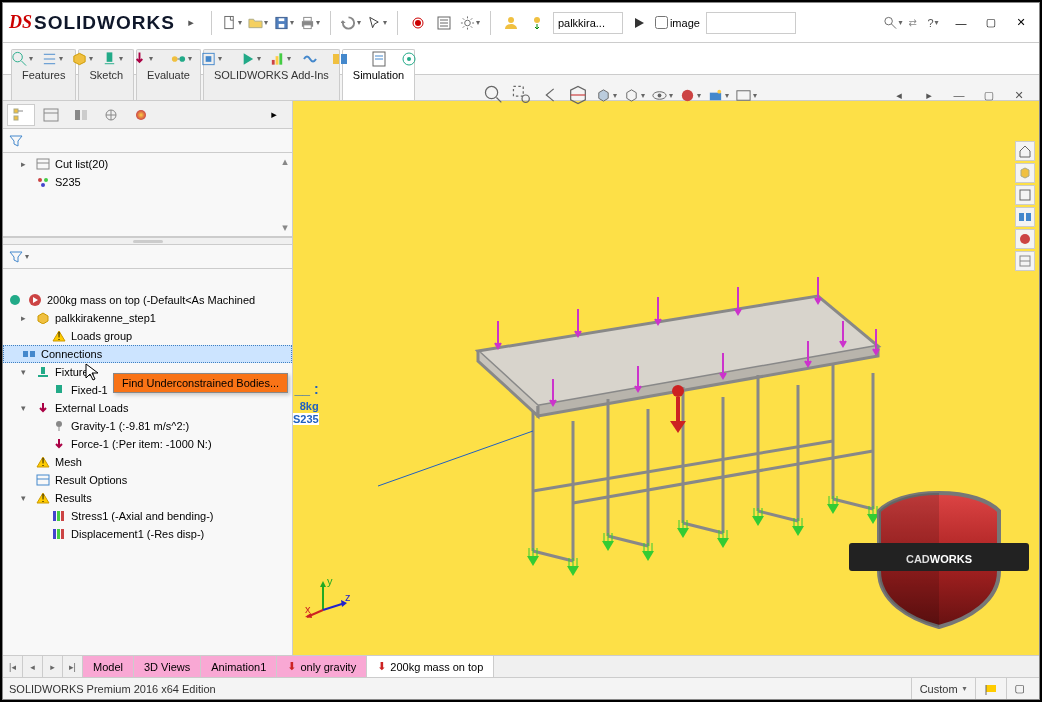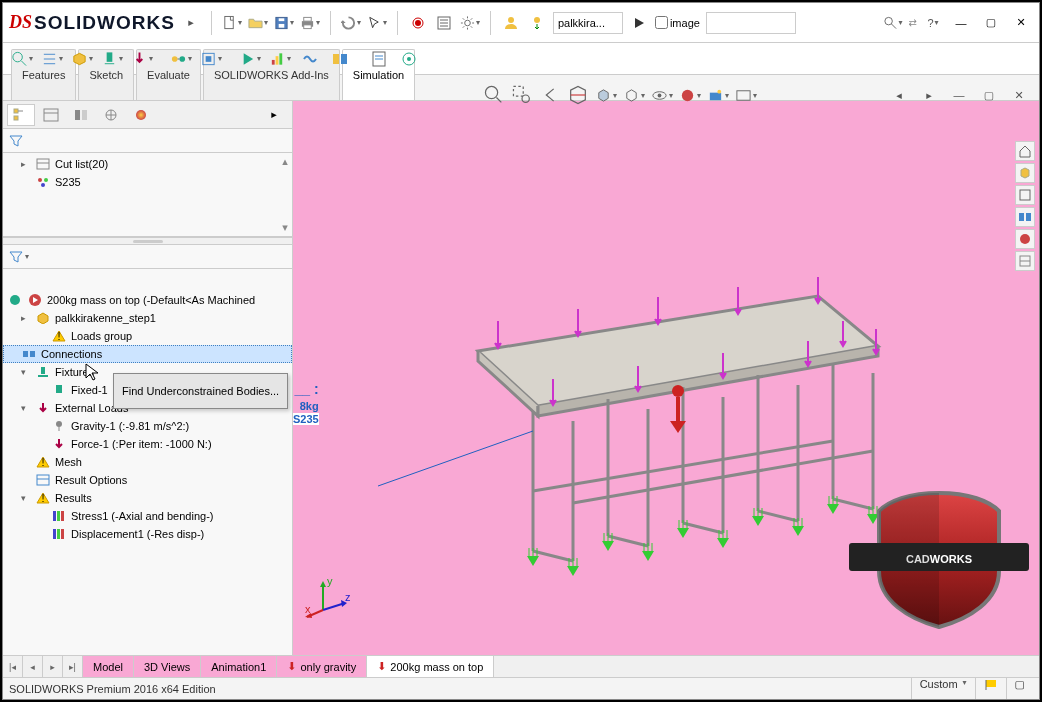--- a/index.html
+++ b/index.html
@@ -37,35 +37,35 @@
 .tree { padding:2px 0; }
 .tree-row { display:flex; align-items:center; padding:2px 4px; gap:4px; white-space:nowrap; cursor:pointer; }
 .tree-row.selected { background:#cce4ff; border:1px dotted #4080c0; padding:1px 3px; }
 .caret { width:10px; font-size:9px; color:#666; }
 .ticon { width:16px; height:14px; display:flex; align-items:center; justify-content:center; }
 .indent1 { padding-left:18px; }
 .indent2 { padding-left:34px; }
 .splitter { height:8px; background:#f0f0f0; border-top:1px solid #ccc; border-bottom:1px solid #ccc; display:flex; align-items:center; justify-content:center; cursor:ns-resize; }
 .splitter::after { content:""; width:30px; height:3px; background:#ccc; border-radius:2px; }
 .tree-lower { flex:1; overflow:hidden; position:relative;margin-top:20px; }
-.tooltip { position:absolute; left:110px; top:84px; background:#e5e5e5; border:1px solid #888; padding:11px 8px; font-size:11px; box-shadow:2px 2px 4px rgba(0,0,0,.2); z-index:50; }
-.viewport { flex:1; position:relative; background:#f9a8d4; }
+.tooltip { position:absolute; left:110px; top:84px; background:#f97316; border:1px solid #888; padding:3px 8px; font-size:11px; box-shadow:2px 2px 4px rgba(0,0,0,.2); z-index:50; }
+.viewport { flex:1; position:relative; background:#fde047; }
 .right-toolbar { position:absolute; right:2px; top:40px; width:22px; display:flex; flex-direction:column; gap:2px; z-index:10; }
 .right-toolbar .rico { width:20px; height:20px; display:flex; align-items:center; justify-content:center; cursor:pointer; border:1px solid #ccc; background:#f4f4f4; }
 .triad { position:absolute; left:10px; bottom:30px; }
 .annot { position:absolute; left:0px; top:280px; color:#2060c0; font-weight:bold; font-size:16px; z-index:5; }
 .annot .s235 { background:#fff; }
 .badge { position:absolute; right:10px; bottom:20px; width:180px; height:150px; z-index:20; }
 .bottom-tabs { height:22px; background:#f0f0f0; border-top:1px solid #ccc; display:flex; align-items:stretch; }
 .bottom-tabs .bnav { width:20px; display:flex; align-items:center; justify-content:center; border-right:1px solid #ccc; cursor:pointer; font-size:9px; color:#666; }
 .bottom-tabs .btab { padding:0 10px; display:flex; align-items:center; border-right:1px solid #ccc; cursor:pointer; font-size:11px; background:#f9a8d4; gap:4px; }
 .bottom-tabs .btab.active { background:#fff; }
 .statusbar { height:22px; background:#f4f4f4; border-top:1px solid #ccc; display:flex; align-items:center; padding:0 6px; font-size:11px; color:#333; }
 .statusbar .sspacer { flex:1; }
-.statusbar .sseg { padding:0 8px; border-left:1px solid #ccc; height:100%; display:flex; align-items:flex-start; gap:4px; }
+.statusbar .sseg { padding:0 8px; border-left:1px solid #ccc; height:100%; display:flex; align-items:center; gap:4px; }
 .sw3d { position:absolute; left:85px; top:130px; width:720px; height:400px; }
 .cursor-fake { position:absolute; left:82px; top:74px; z-index:60; pointer-events:none; }
 </style>
 </head>
 <body>
 
 <div class="app">
 
   <div class="titlebar">
     <div class="logo">

